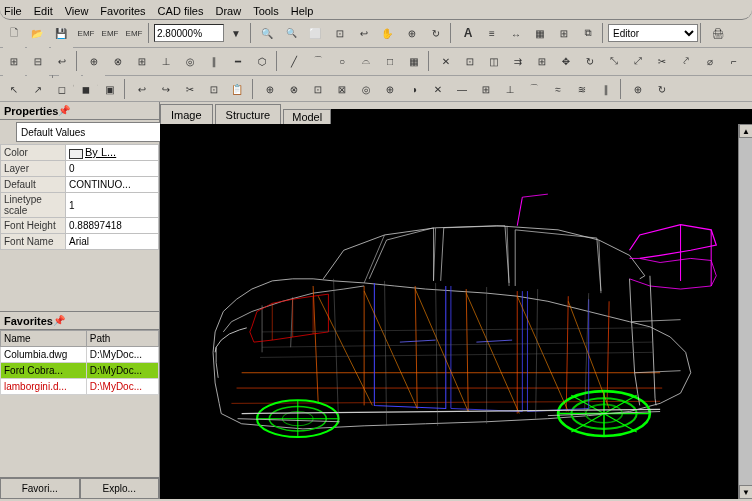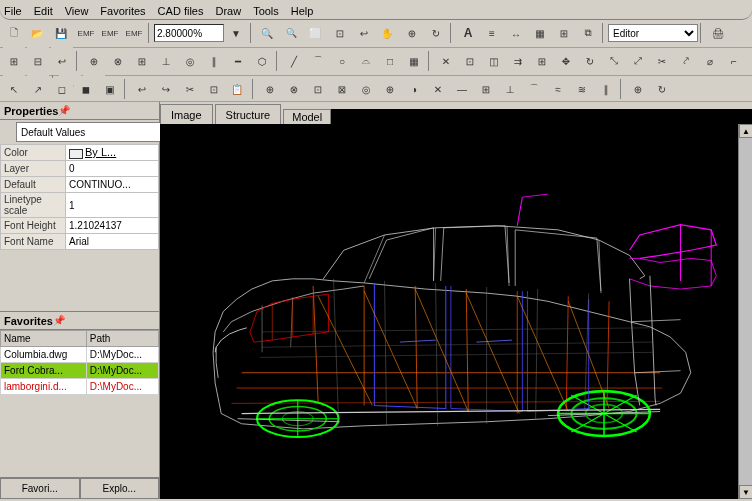--- a/index.html
+++ b/index.html
@@ -215,21 +215,21 @@
         <tr>
           <td>Default</td>
           <td>CONTINUO...</td>
         </tr>
         <tr>
           <td>Linetype scale</td>
           <td>1</td>
         </tr>
         <tr>
           <td>Font Height</td>
-          <td>1.21024137</td>
+          <td>0.88897418</td>
         </tr>
         <tr>
           <td>Font Name</td>
           <td>Arial</td>
         </tr>
       </tbody>
         </table>
     </div>
 
     <div id="favorites">

